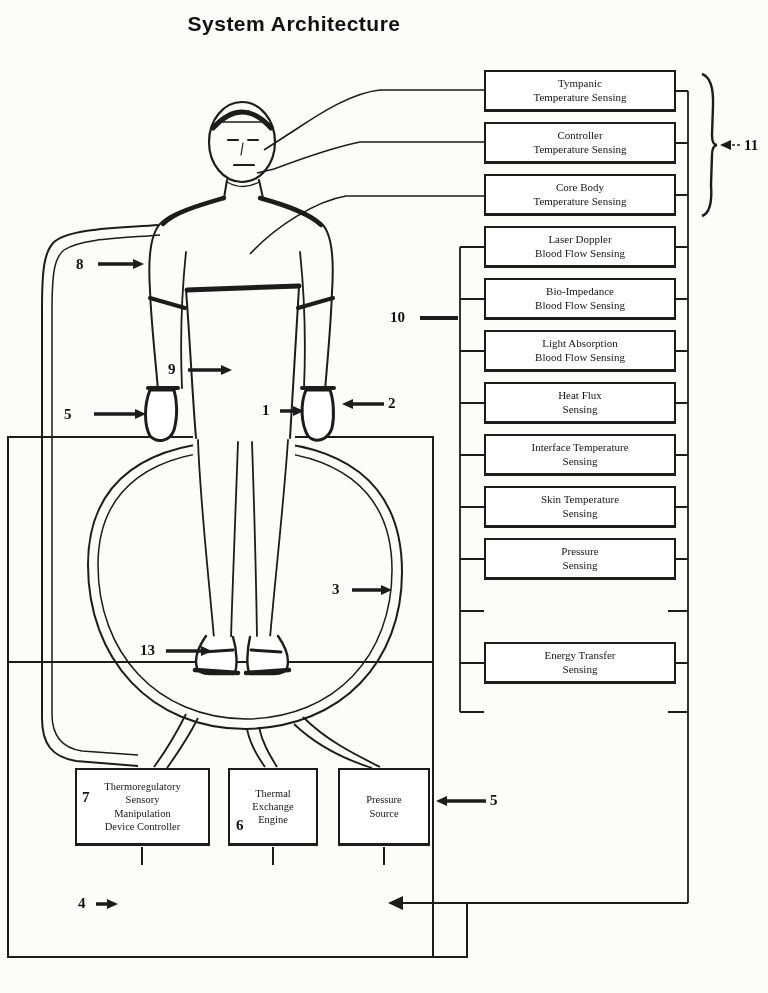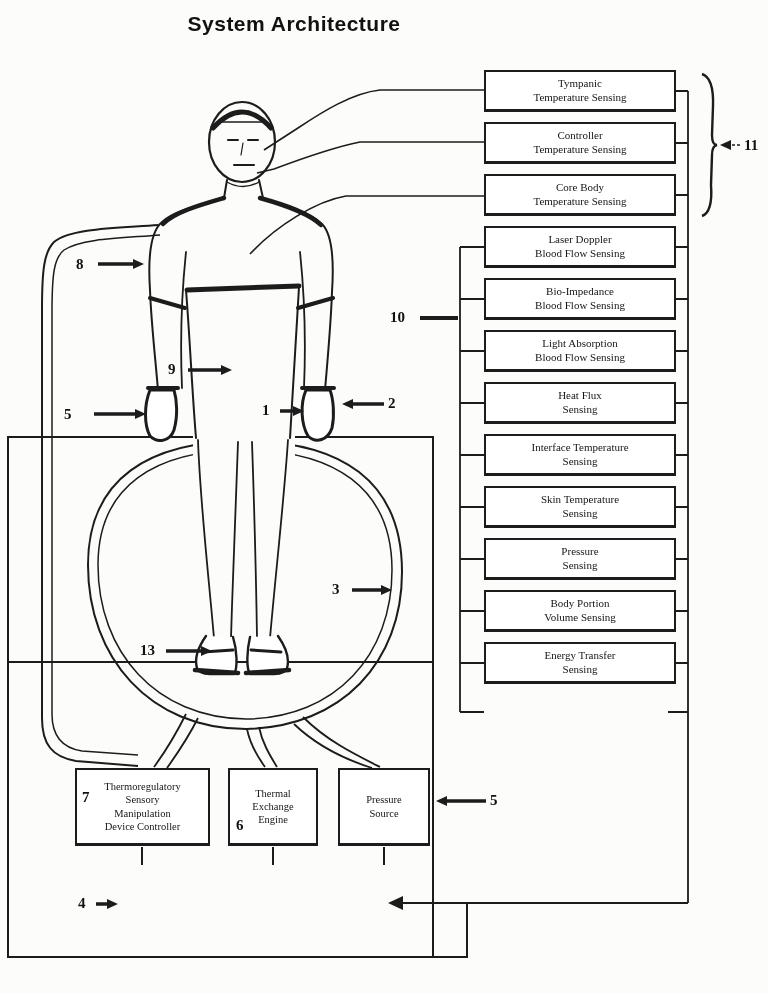--- a/index.html
+++ b/index.html
@@ -183,24 +183,20 @@
     <span>Sensing</span>
   </div>
   <div class="box sensor" style="top:486px">
     <span>Skin Temperature</span>
     <span>Sensing</span>
   </div>
   <div class="box sensor" style="top:538px">
     <span>Pressure</span>
     <span>Sensing</span>
   </div>
-  <div class="box sensor" style="top:590px">
-    <span>Body Portion</span>
-    <span>Volume Sensing</span>
-  </div>
   <div class="box sensor" style="top:642px">
     <span>Energy Transfer</span>
     <span>Sensing</span>
   </div>
 
   <div class="box ctrl" style="left:75px; top:768px; width:135px; height:78px">
     <span>Thermoregulatory</span>
     <span>Sensory</span>
     <span>Manipulation</span>
     <span>Device Controller</span>

